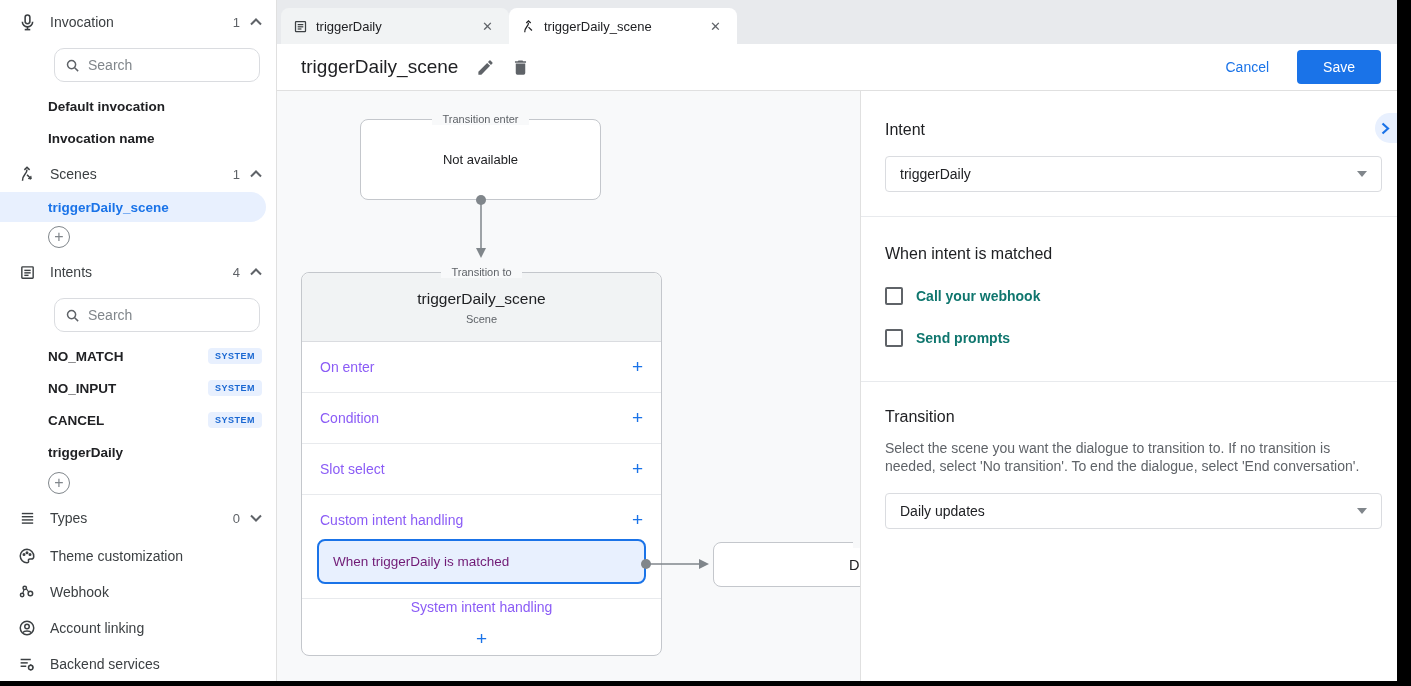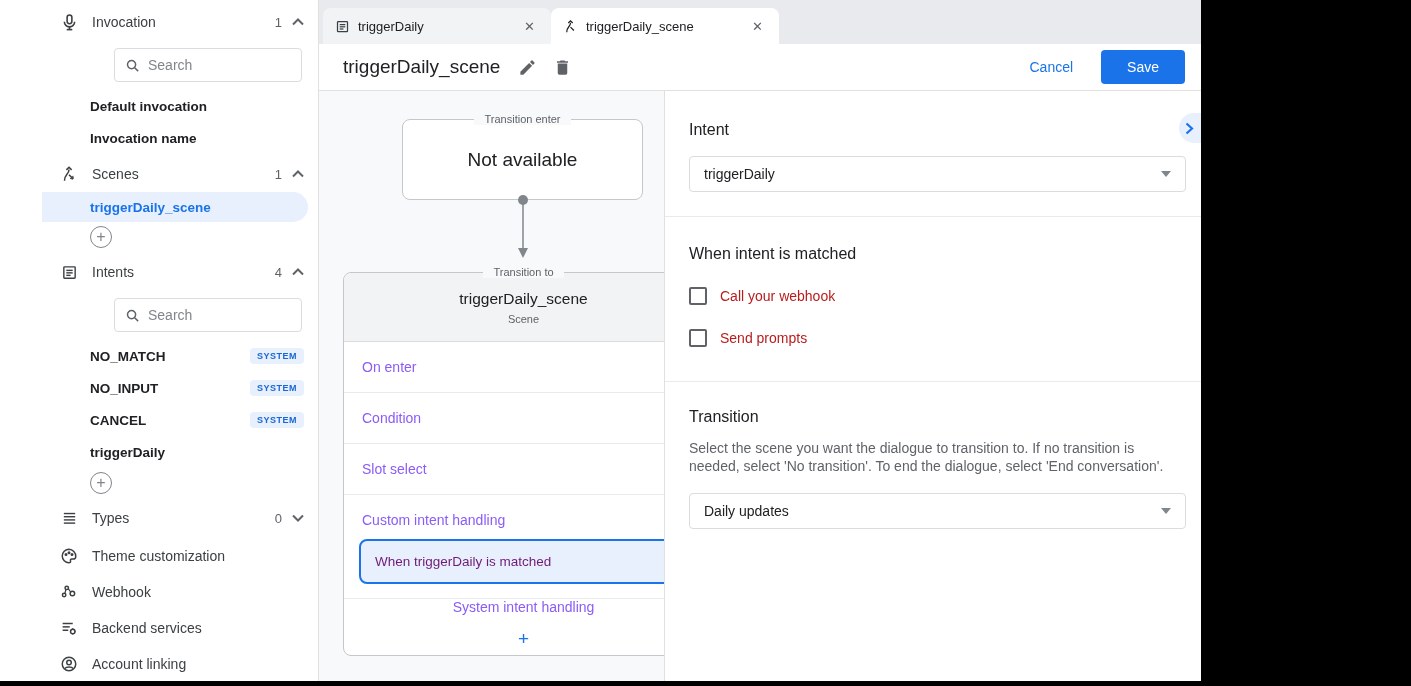--- a/index.html
+++ b/index.html
@@ -1,27 +1,27 @@
 <!DOCTYPE html>
 <html><head>
 <meta charset="utf-8">
 <style>
   * { margin:0; padding:0; box-sizing:border-box; }
   html,body { font-family:"Liberation Sans", sans-serif; }
   .stage { width:1411px; height:686px; background:#000; position:relative; overflow:hidden; }
-  .app { position:absolute; left:0; top:0; width:1201px; height:681px; background:#fff; display:flex; overflow:hidden;padding-left:42px; }
+  .app { position:absolute; left:0; top:0; width:1397px; height:681px; background:#fff; display:flex; overflow:hidden; }
 
   
   .sidebar { width:277px; min-width:277px; height:100%; background:#fff; border-right:1px solid #e0e0e0; padding-top:6px; overflow:hidden; }
   .s-row { display:flex; align-items:center; height:32px; padding:0 14px 0 16px; color:#3c4043; font-size:14px; }
   .s-row .s-ic { width:22px; display:flex; justify-content:center; margin-right:12px; }
   .s-row .s-label { flex:1; }
   .s-row .s-count { color:#5f6368; font-size:13px; margin-right:10px; }
   .chev { display:flex; }
-  .search-box { margin:10px 16px 8px 72px; height:34px; border:1px solid #dadce0; border-radius:4px; display:flex; align-items:center; padding:0 10px; background:#fff; }
+  .search-box { margin:10px 16px 8px 54px; height:34px; border:1px solid #dadce0; border-radius:10px; display:flex; align-items:center; padding:0 10px; background:#fff; }
   .search-box svg { margin-right:8px; }
   .search-box input { border:none; outline:none; font-size:14px; color:#202124; width:130px; font-family:"Liberation Sans",sans-serif; }
   .search-box input::placeholder { color:#80868b; }
   .s-item { display:flex; align-items:center; height:32px; padding-left:48px; padding-right:14px; font-size:13.5px; font-weight:700; color:#202124; }
   .s-item .sp { flex:1; }
   .badge { background:#e8f0fe; color:#1967d2; font-size:9px; font-weight:700; letter-spacing:.5px; border-radius:4px; padding:3px 7px; }
   .s-selected { display:flex; align-items:center; height:30px; margin:2px 10px 2px 0; padding-left:48px; background:#e8f0fe; border-radius:0 16px 16px 0; color:#1a73e8; font-size:13.5px; font-weight:700; }
   .add-btn { margin:4px 0 4px 48px; width:22px; height:22px; border:1.5px solid #80868b; border-radius:50%; color:#80868b; display:flex; align-items:center; justify-content:center; font-size:16px; line-height:1; cursor:pointer; }
   .s-gap { height:4px; }
 
@@ -43,21 +43,21 @@
   .save-btn { background:#1a73e8; color:#fff; border:none; border-radius:4px; font-size:14px; font-weight:500; padding:9px 26px; margin-right:0; cursor:pointer; font-family:"Liberation Sans",sans-serif; }
 
   .body { flex:1; display:flex; border-top:1px solid #e0e0e0; min-height:0; }
 
   
   .canvas { flex:1; position:relative; background:#f8f9fa; overflow:hidden; }
   .gbox { position:absolute; background:#fff; border:1px solid #c4c7cc; border-radius:8px; }
   .legend { position:absolute; top:-7px; left:0; right:0; text-align:center; font-size:11px; color:#5f6368; }
   .legend span { background:#f8f9fa; padding:0 10px; }
   .from-box { left:83px; top:28px; width:241px; height:81px; }
-  .from-box .nb { display:flex; align-items:center; justify-content:center; height:100%; font-size:19px; color:#202124; }
+  .from-box .nb { display:flex; align-items:center; justify-content:center; height:100%; font-size:13px; color:#202124; }
 
   .scene-box { left:24px; top:181px; width:361px; height:384px; display:flex; flex-direction:column; }
   .scene-head { background:#f1f3f4; border-bottom:1px solid #dadce0; border-radius:8px 8px 0 0; height:69px; display:flex; flex-direction:column; align-items:center; justify-content:center; }
   .scene-head .sh-title { font-size:15.5px; color:#202124; }
   .scene-head .sh-sub { font-size:11px; color:#5f6368; margin-top:5px; }
   .srow { display:flex; align-items:center; padding:0 18px; border-bottom:1px solid #e8eaed; min-height:51px; }
   .srow:last-child { border-bottom:none;flex-direction:column; }
   .srow .r-label { flex:1; font-size:14px; color:#8b5cf6; }
   .plus { color:#1a73e8; font-size:19px; font-weight:400; cursor:pointer; }
   .srow.custom { flex-direction:column; align-items:stretch; padding:0; min-height:104px; border-bottom:1px solid #e8eaed; }
@@ -74,21 +74,21 @@
   .p-heading { font-size:16px; color:#202124; }
   .h-intent { margin-top:30px; }
   .collapse-btn { position:absolute; right:0; top:22px; width:22px; height:30px; background:#e8f0fe; border-radius:15px 0 0 15px; display:flex; align-items:center; padding-left:6px; cursor:pointer; }
   .select { margin-top:17px; margin-right:15px; height:36px; border:1px solid #dadce0; border-radius:4px; display:flex; align-items:center; padding:0 14px; font-size:14px; color:#202124; cursor:pointer; }
   .select .sv { flex:1; }
   .caret { width:0; height:0; border-left:5px solid transparent; border-right:5px solid transparent; border-top:6px solid #80868b; }
   .p-divider { border:none; border-top:1px solid #e8eaed; margin:24px 0 0 -24px; }
   .h-matched { margin-top:28px; }
   .cb-row { display:flex; align-items:center; margin-top:24px; cursor:pointer; }
   .cb { width:18px; height:18px; border:2px solid #5f6368; border-radius:2px; margin-right:13px; background:#fff; }
-  .cb-label { font-size:14px; font-weight:400; color:#b91c1c; }
+  .cb-label { font-size:14px; font-weight:700; color:#0f766e; }
   .h-transition { margin-top:26px; }
   .p-desc { margin-top:13px; margin-right:30px; font-size:14px; line-height:18px; color:#5f6368; max-width:510px; }
 </style>
 </head>
 <body>
 
 <div class="stage">
 <div class="app">
 
   <aside class="sidebar">
@@ -241,38 +241,38 @@
               <circle cx="5.5" cy="16" r="2.3"></circle>
               <circle cx="16.5" cy="14" r="3"></circle>
               <path d="M8 8.5 L6.5 13.7 M11 7.5 l3.2 4.5" stroke-width="1.6"></path>
             </svg>
       </span>
       <span class="s-label">Webhook</span>
     </div>
     <div class="s-row" style="height:36px">
       <span class="s-ic">
         <svg width="18" height="18" viewBox="0 0 24 24" fill="none" stroke="#3c4043" stroke-width="2">
+              <circle cx="12" cy="12" r="9"></circle>
+              <circle cx="12" cy="10" r="3"></circle>
+              <path d="M6.5 18.2 c1.6-2.8 9.4-2.8 11 0"></path>
+            </svg>
+      </span>
+      <span class="s-label">Account linking</span>
+    </div>
+    <div class="s-row" style="height:36px">
+      <span class="s-ic">
+        <svg width="18" height="18" viewBox="0 0 24 24" fill="none" stroke="#3c4043" stroke-width="2">
               <line x1="3.5" y1="6" x2="17" y2="6"></line>
               <line x1="3.5" y1="10.5" x2="13" y2="10.5"></line>
               <line x1="3.5" y1="15" x2="11" y2="15"></line>
               <circle cx="17" cy="16.5" r="3"></circle>
               <path d="M17 12.4v1.2 M17 19.4v1.2 M13.6 16.5h1.2 M19.2 16.5h1.2" stroke-width="1.8"></path>
             </svg>
       </span>
       <span class="s-label">Backend services</span>
-    </div>
-    <div class="s-row" style="height:36px">
-      <span class="s-ic">
-        <svg width="18" height="18" viewBox="0 0 24 24" fill="none" stroke="#3c4043" stroke-width="2">
-              <circle cx="12" cy="12" r="9"></circle>
-              <circle cx="12" cy="10" r="3"></circle>
-              <path d="M6.5 18.2 c1.6-2.8 9.4-2.8 11 0"></path>
-            </svg>
-      </span>
-      <span class="s-label">Account linking</span>
     </div>
   </aside>
 
   <div class="main">
 
     <div class="tabstrip">
       <div class="tab inactive">
         <span class="t-ic">
           <svg width="15" height="15" viewBox="0 0 24 24" fill="none" stroke="#3c4043" stroke-width="2">
                 <rect x="4" y="4" width="16" height="16" rx="1"></rect>

